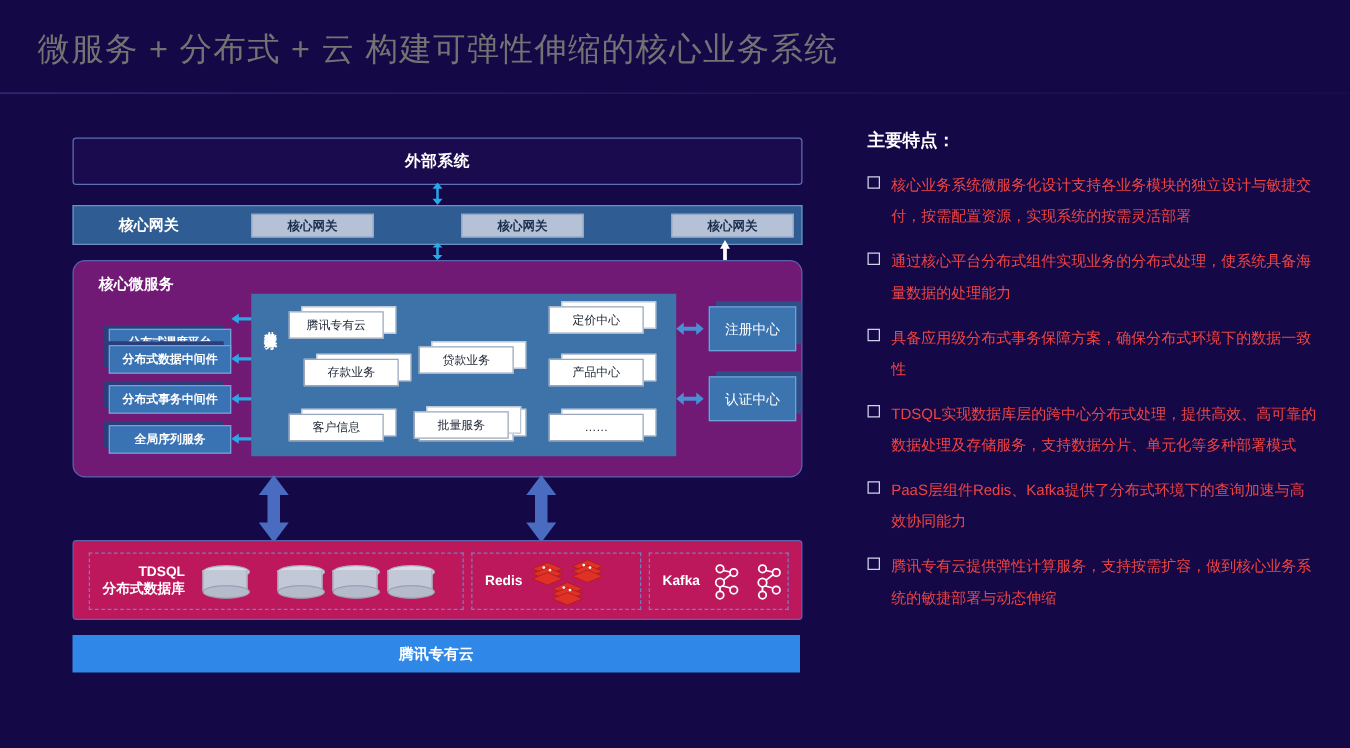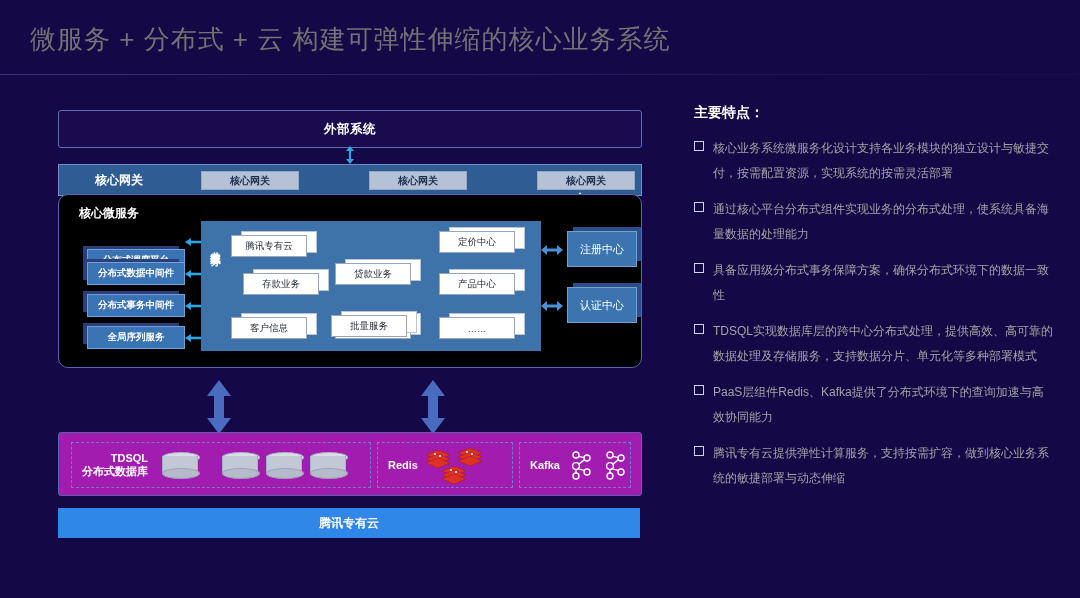--- a/index.html
+++ b/index.html
@@ -49,22 +49,22 @@
     font-size:10px;font-weight:bold;
     display:flex;align-items:center;justify-content:center;
     border:1px solid #95a6c0;
   }
   .gw-chip.c1{position:absolute;left:142px;top:6px;width:96px;}
   .gw-chip.c2{position:absolute;left:310px;top:6px;width:96px;}
   .gw-chip.c3{position:absolute;left:478px;top:6px;width:96px;}
 
   
   .core-panel{
-    position:absolute;left:0;top:84px;width:582px;height:172px;
-    border:1px solid #5a63ad;border-radius:10px;background:#000000;
+    position:absolute;left:0;top:98px;width:582px;height:172px;
+    border:1px solid #5a63ad;border-radius:10px;background:#701a75;
   }
   .core-title{position:absolute;left:20px;top:10px;font-size:12px;font-weight:bold;}
 
   
   .lchip{position:absolute;left:24px;width:96px;height:21px;}
   .lchip .back{position:absolute;left:0;top:0;width:96px;height:21px;background:#2c3e7a;}
   .lchip .front{
     position:absolute;left:4px;top:3px;width:96px;height:21px;
     background:#3a73b4;border:1px solid #6ea2d8;
     display:flex;align-items:center;justify-content:center;
@@ -111,21 +111,21 @@
   .rchip.a{top:36px;} .rchip.b{top:92px;}
   .r-arrow{position:absolute;left:482px;width:22px;height:12px;}
   .r-arrow.a{top:47px;} .r-arrow.b{top:103px;}
 
   
   .big-arrow{position:absolute;width:26px;height:54px;}
 
   
   .data-layer{
     position:absolute;left:0;top:322px;width:582px;height:62px;
-    border:1px solid #5a63ad;border-radius:3px;background:#a21caf;
+    border:1px solid #5a63ad;border-radius:3px;background:#be185d;
   }
   .dbox{
     position:absolute;top:9px;height:44px;
     border:1px dashed #6f7fc6;background:transparent;
     display:flex;align-items:center;
   }
   .dbox.tdsql{left:12px;width:298px;}
   .dbox.redis{left:318px;width:134px;}
   .dbox.kafka{left:460px;width:110px;}
   .dlabel{font-size:11px;font-weight:bold;line-height:13px;margin-left:10px;white-space:nowrap;}
@@ -147,21 +147,21 @@
   }
 
   
   .features{position:absolute;left:694px;top:104px;width:360px;}
   .feat-title{font-size:14px;font-weight:bold;margin-bottom:14px;}
   .feat-item{display:flex;margin-bottom:11px;}
   .feat-box{
     flex:0 0 auto;width:8px;height:8px;border:1.3px solid #cfd4ea;
     margin-top:5px;margin-right:9px;
   }
-  .feat-text{font-size:12px;line-height:25px;color:#a3a3a3;}
+  .feat-text{font-size:12px;line-height:25px;color:#ef4444;}
 </style>
 </head>
 <body>
 
 <div class="title">微服务 + 分布式 + 云 构建可弹性伸缩的核心业务系统</div>
 <div class="title-rule"></div>
 
 <div class="diagram">
 
   <div class="outer-box">

